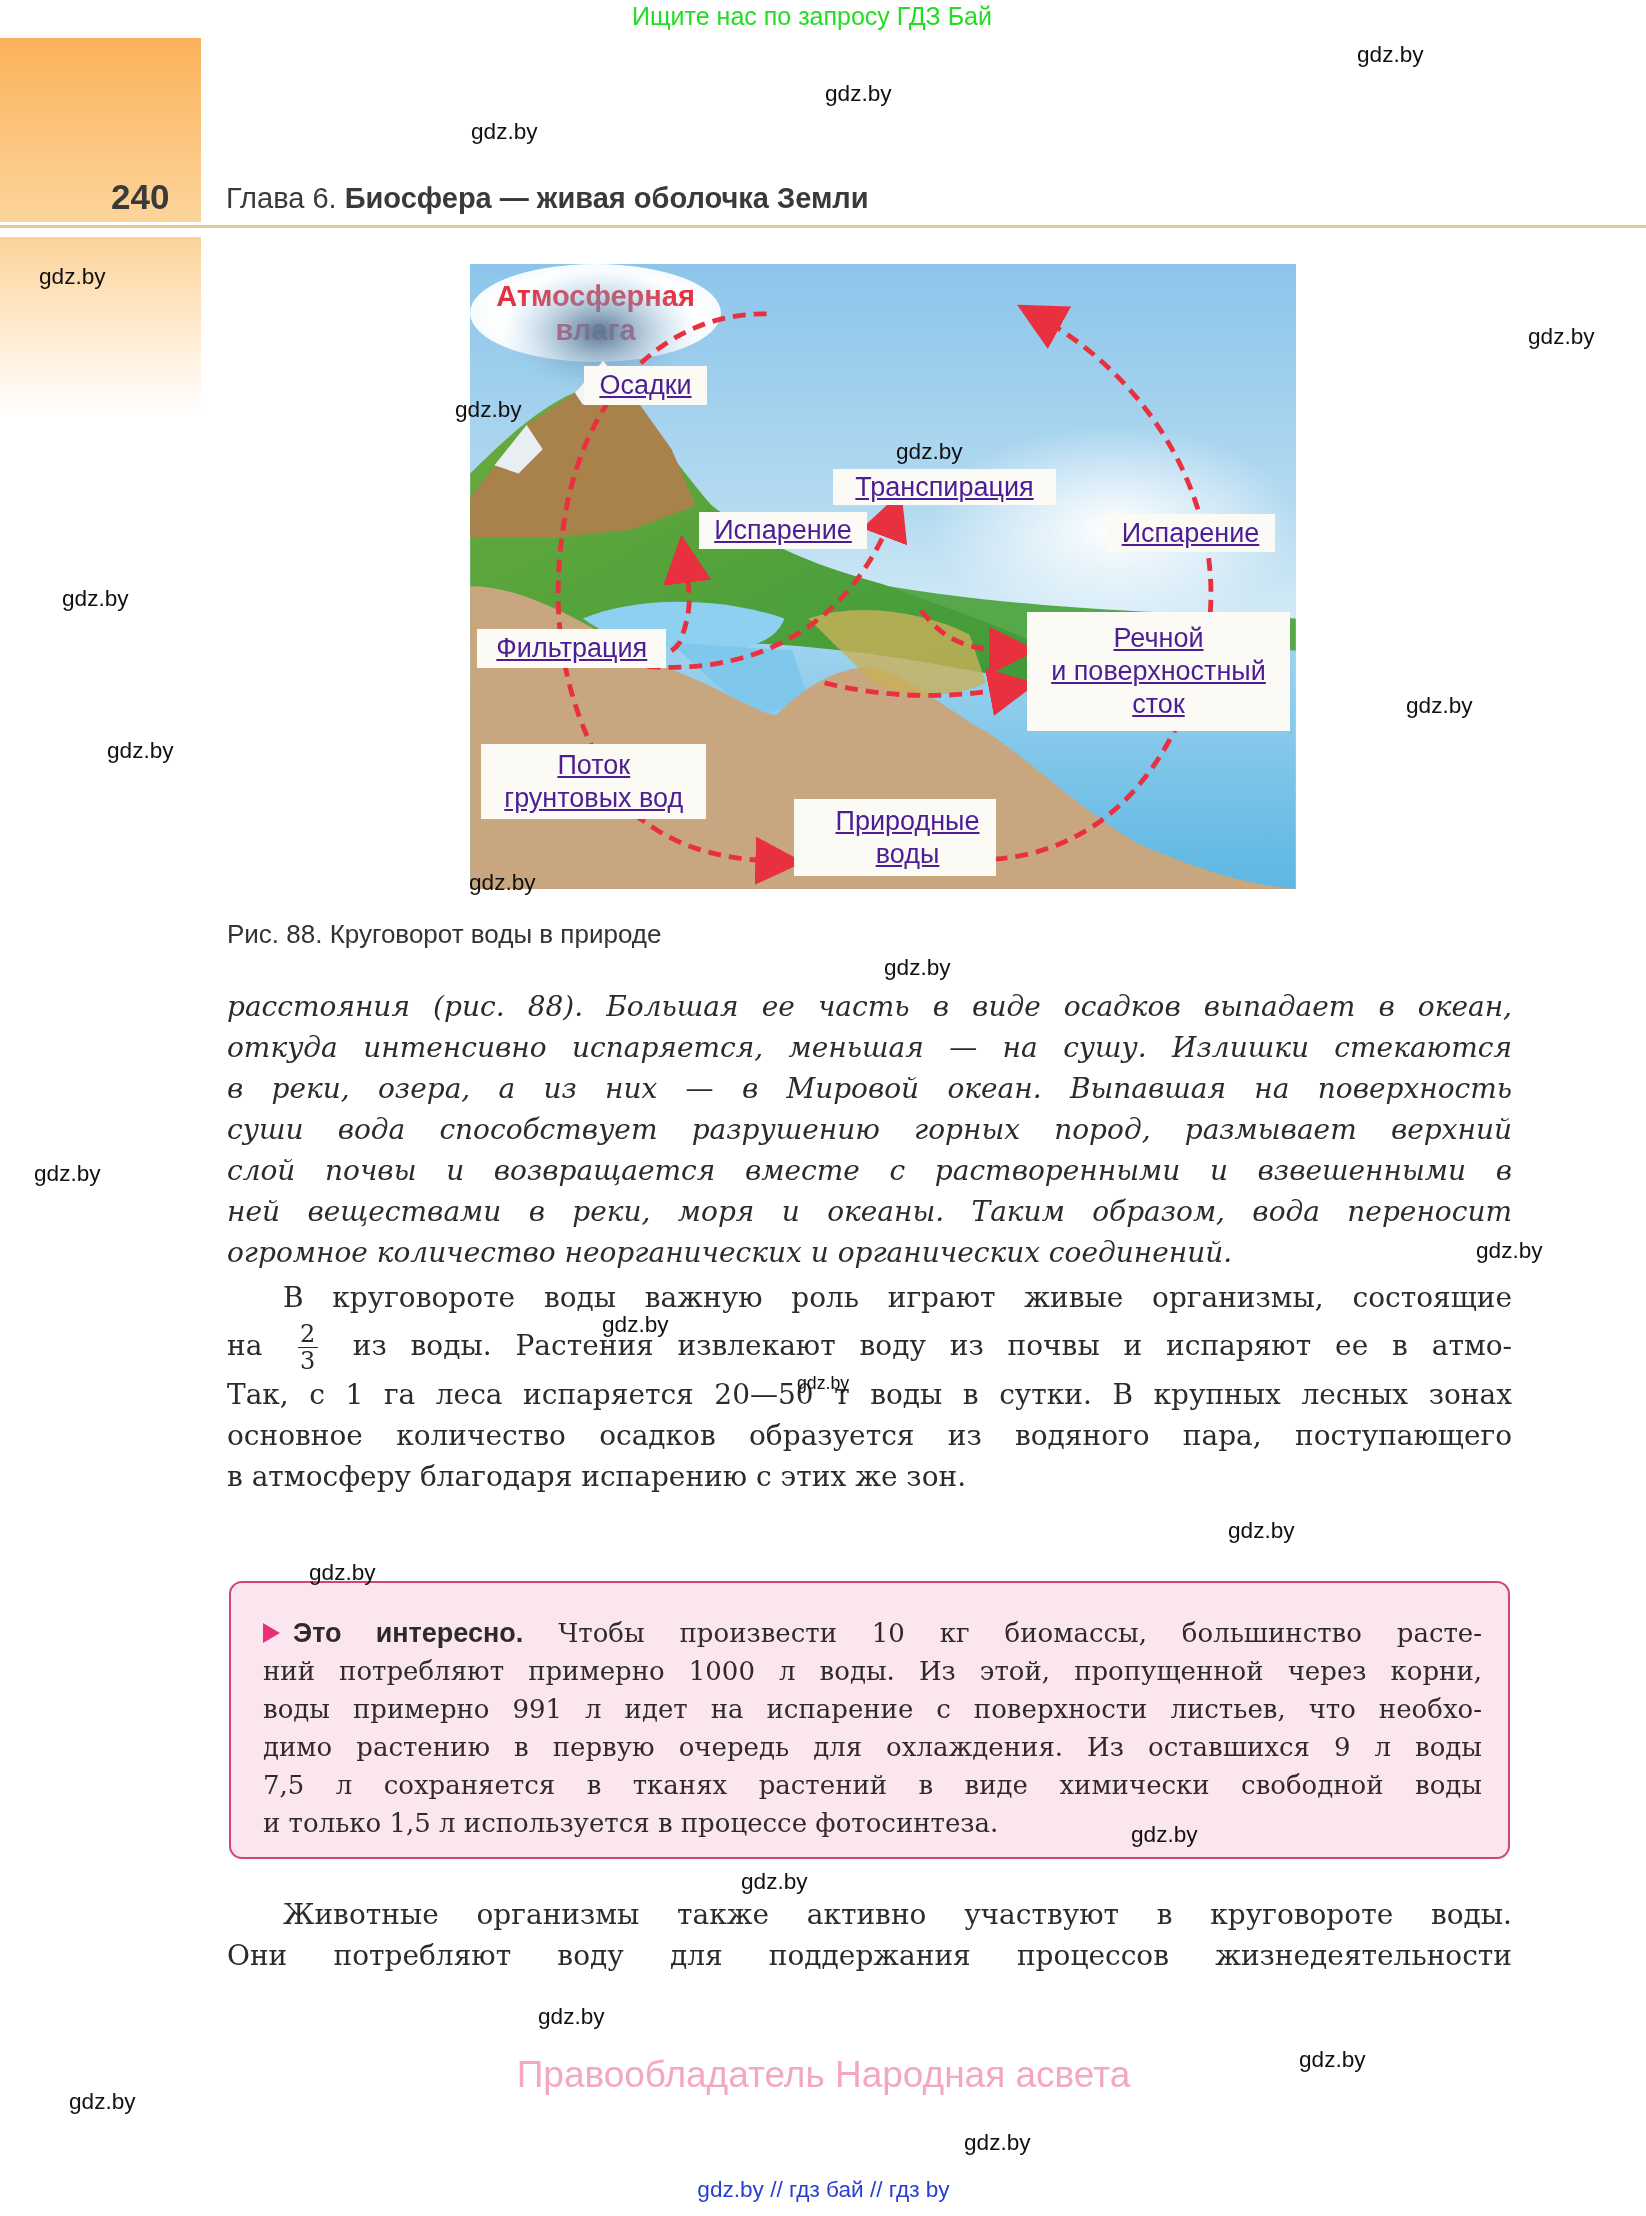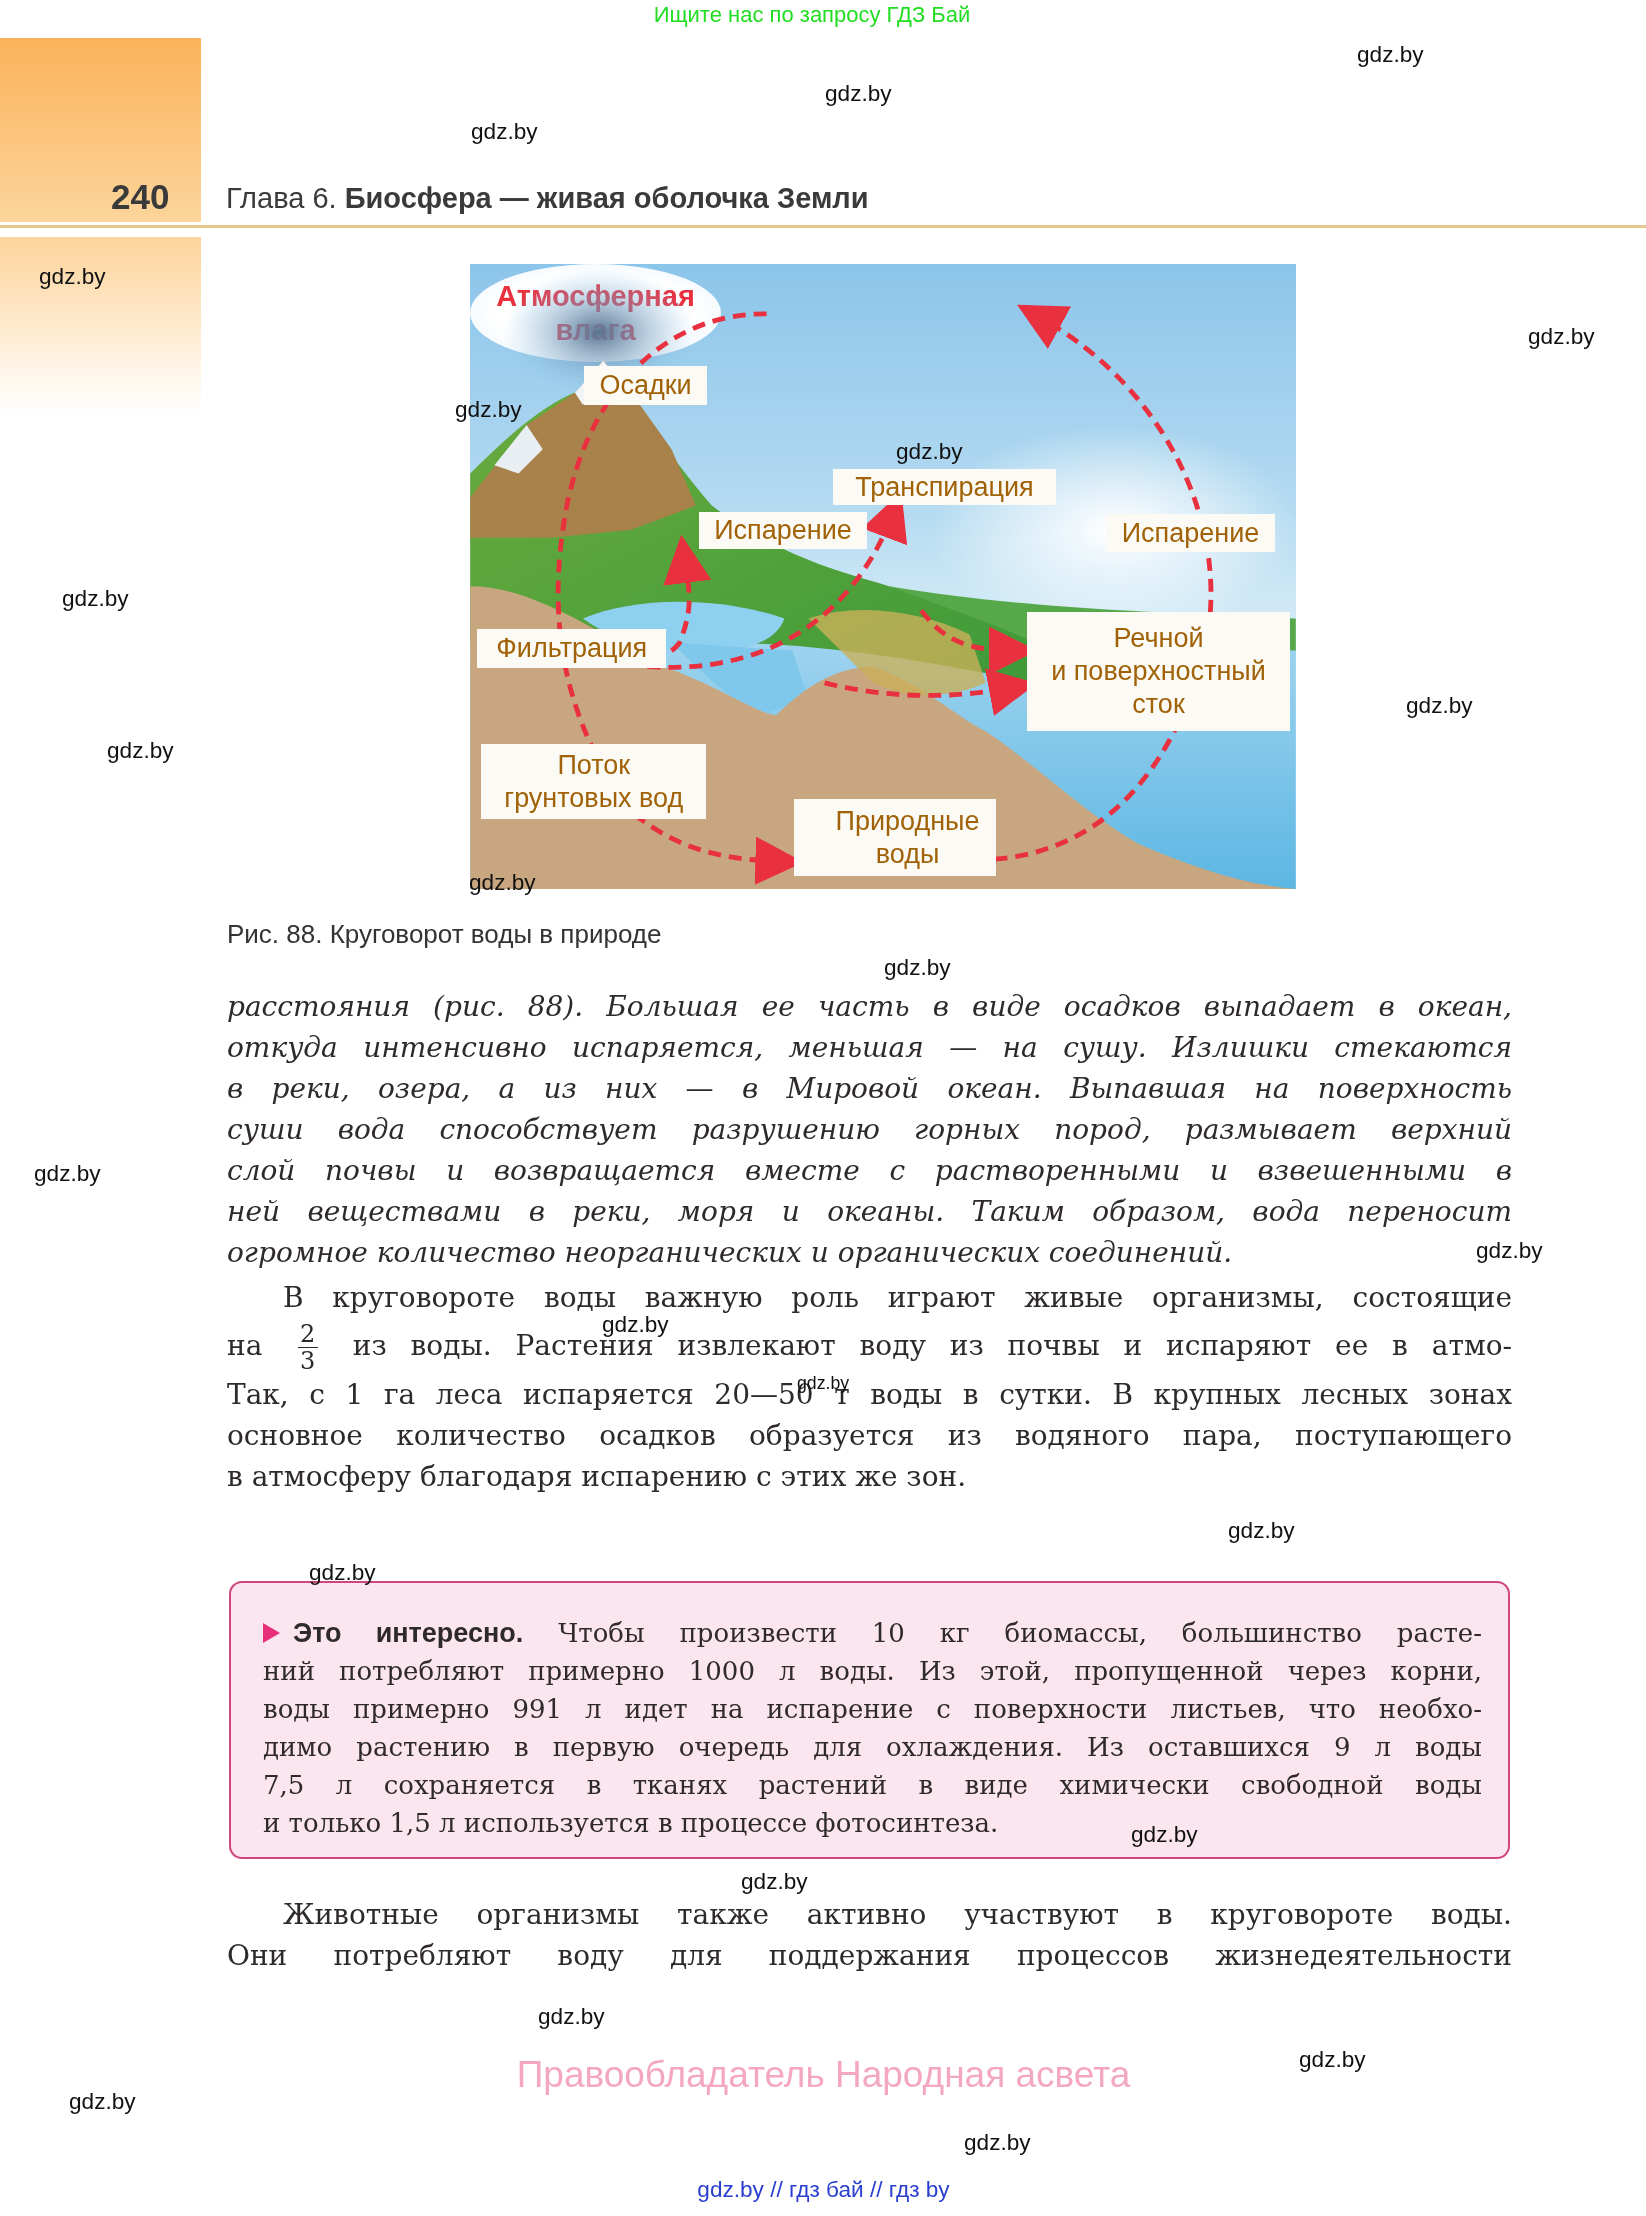--- a/index.html
+++ b/index.html
@@ -3,34 +3,34 @@
 <meta charset="utf-8">
 <style>
   html, body { margin:0; padding:0; }
   body {
     width:1647px; height:2216px; position:relative; overflow:hidden;
     background:#ffffff;
     font-family:"Liberation Sans", sans-serif;
   }
   .abs { position:absolute; }
   .wm { position:absolute; font-family:"Liberation Sans", sans-serif; font-size:22.6px; color:#111; white-space:nowrap; }
-  #top-banner { left:0; width:1624px; top:1.6px; text-align:center; color:#22dd22; font-size:22px; }
+  #top-banner { left:0; width:1624px; top:1.6px; text-align:center; color:#22dd22; font-size:25px; }
   #side-top { left:0; top:38px; width:201px; height:184px;
     background:linear-gradient(#fbb25a, #fcd59b); }
   #side-fade { left:0; top:237px; width:201px; height:177px;
     background:linear-gradient(#fcd39a, #fff3e2 70%, #ffffff); }
   #page-num { left:111px; top:177px; font-size:35px; font-weight:bold; color:#3a3a3a; }
   #chapter { left:226px; top:182px; font-size:29px; color:#3a3a3a; white-space:nowrap; }
   #chapter b { font-weight:bold; }
   #hline { left:0; top:225px; width:1647px; height:3.2px; background:#e3c98f; }
 
   #figure { left:470px; top:264px; width:826px; height:625px; overflow:hidden;
     background:linear-gradient(#8cc5ea 0%, #b5dbf1 40%, #d0e9f6 55%); }
-  .lbl { position:absolute; background:#fbfaf4; color:#a16207; font-size:27px;
-    text-align:center; line-height:33px; display:flex; align-items:center; justify-content:center; flex-direction:column; }
+  .lbl { position:absolute; background:#fbfaf4; color:#4c1d95; font-size:27px;
+    text-align:center; line-height:33px; display:flex; align-items:center; justify-content:center; flex-direction:column;text-decoration:underline; }
   #ellipse { left:297px; top:11.3px; width:251px; height:98px; border-radius:50%;
     background:radial-gradient(ellipse at center, #ffffff 55%, #e6f3fb 100%);
     color:#e8303f; font-weight:bold; font-size:29px; line-height:34px;
     display:flex; flex-direction:column; align-items:center; justify-content:center; }
 
   #caption { left:227px; top:919px; font-size:26px; color:#333; white-space:nowrap; }
   .body-text { position:absolute; left:227px; width:1285px; font-family:"DejaVu Serif", serif;
     font-size:28px; color:#2f2a2a; line-height:41px; text-align:justify; }
   .line { display:block; height:41px; white-space:nowrap; text-align-last:justify; text-align:justify; }
   .line.last { text-align-last:left; }

